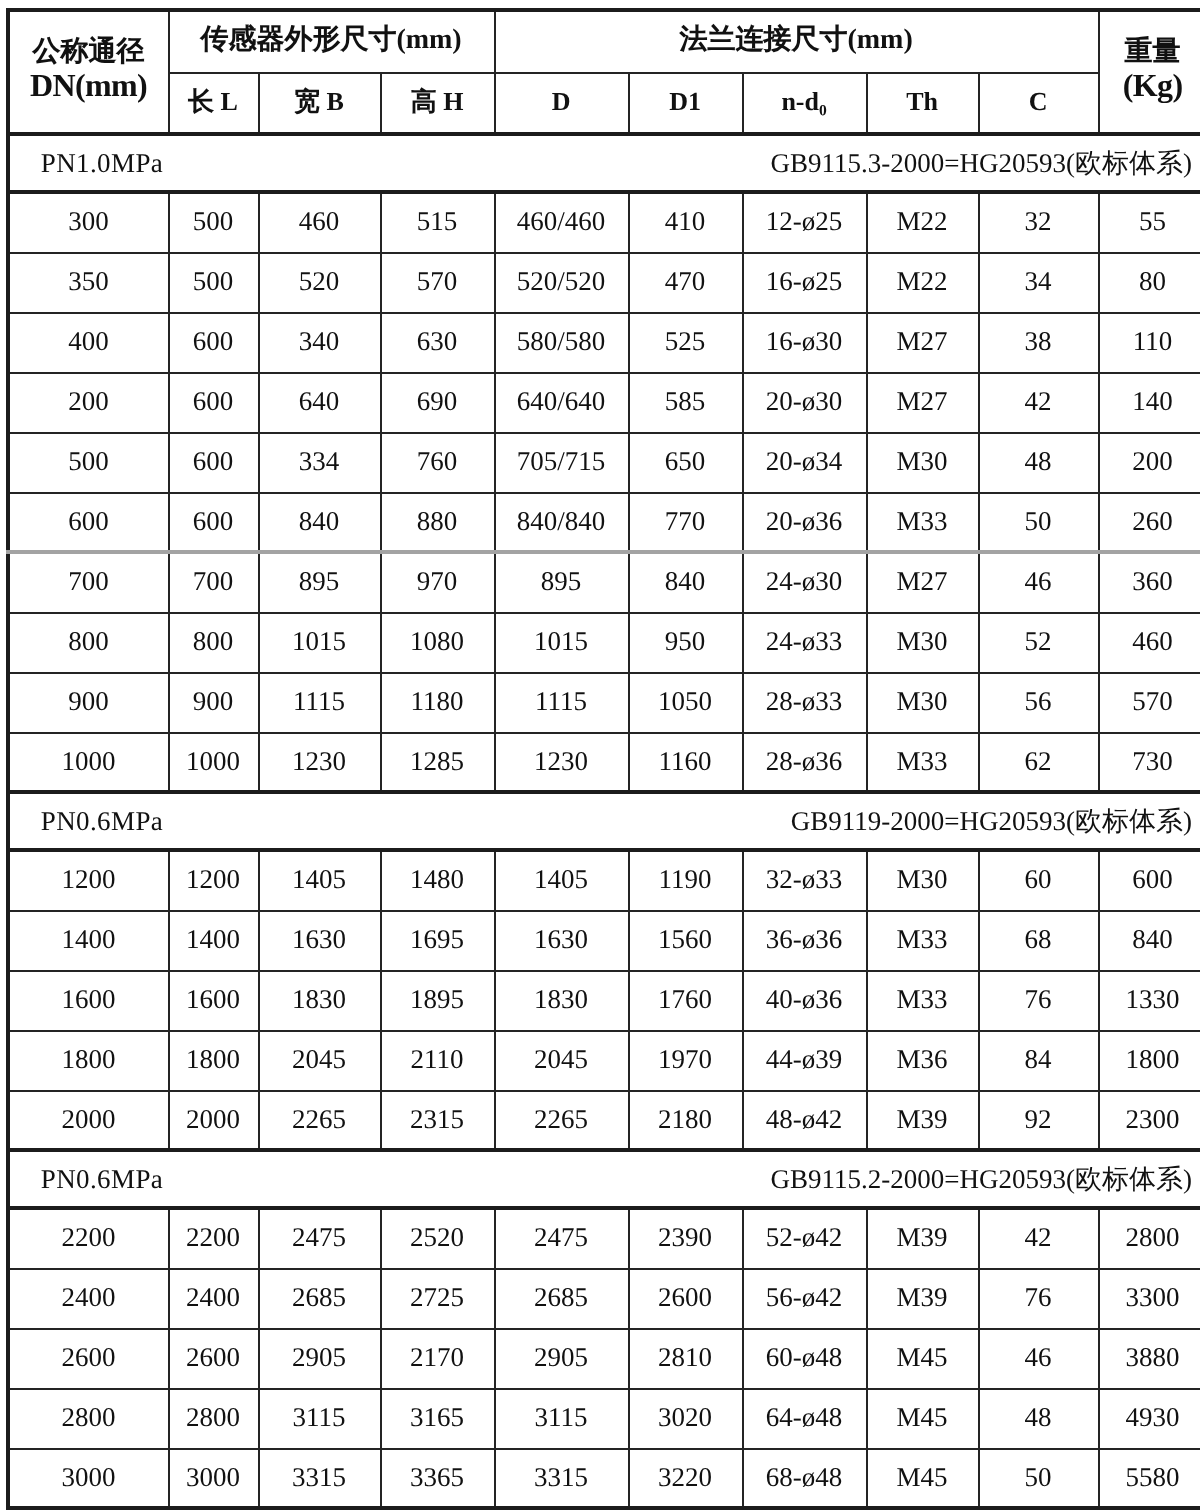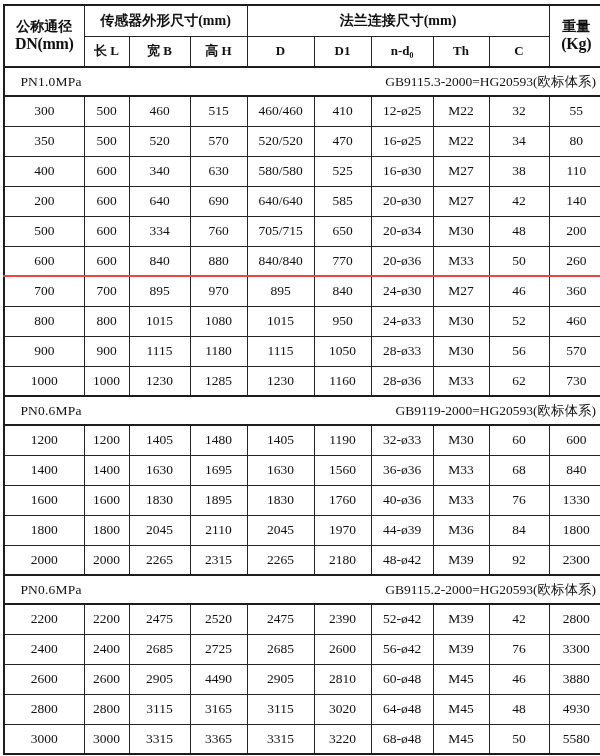--- a/index.html
+++ b/index.html
@@ -64,21 +64,21 @@
   }
   .sec-standard {
     flex: 1;
     text-align: right;
   }
   .sec-note {
     text-align: right;
     padding-right: 7px;
   }
   tbody tr.data-row { height: 30px; }
-  tbody tr.block-top td { border-top: 2px solid #ef4444; }
+  tbody tr.block-top td { border-top: 2px solid #a3a3a3; }
 </style>
 </head>
 <body>
 
 <div class="wrap">
   <table class="spec">
     <colgroup>
       <col style="width:80px">
       <col style="width:45px">
       <col style="width:61px">
@@ -343,21 +343,21 @@
           <td>2600</td>
           <td>56-ø42</td>
           <td>M39</td>
           <td>76</td>
           <td>3300</td>
         </tr>
         <tr class="data-row">
           <td>2600</td>
           <td>2600</td>
           <td>2905</td>
-          <td>4490</td>
+          <td>2170</td>
           <td>2905</td>
           <td>2810</td>
           <td>60-ø48</td>
           <td>M45</td>
           <td>46</td>
           <td>3880</td>
         </tr>
         <tr class="data-row">
           <td>2800</td>
           <td>2800</td>

